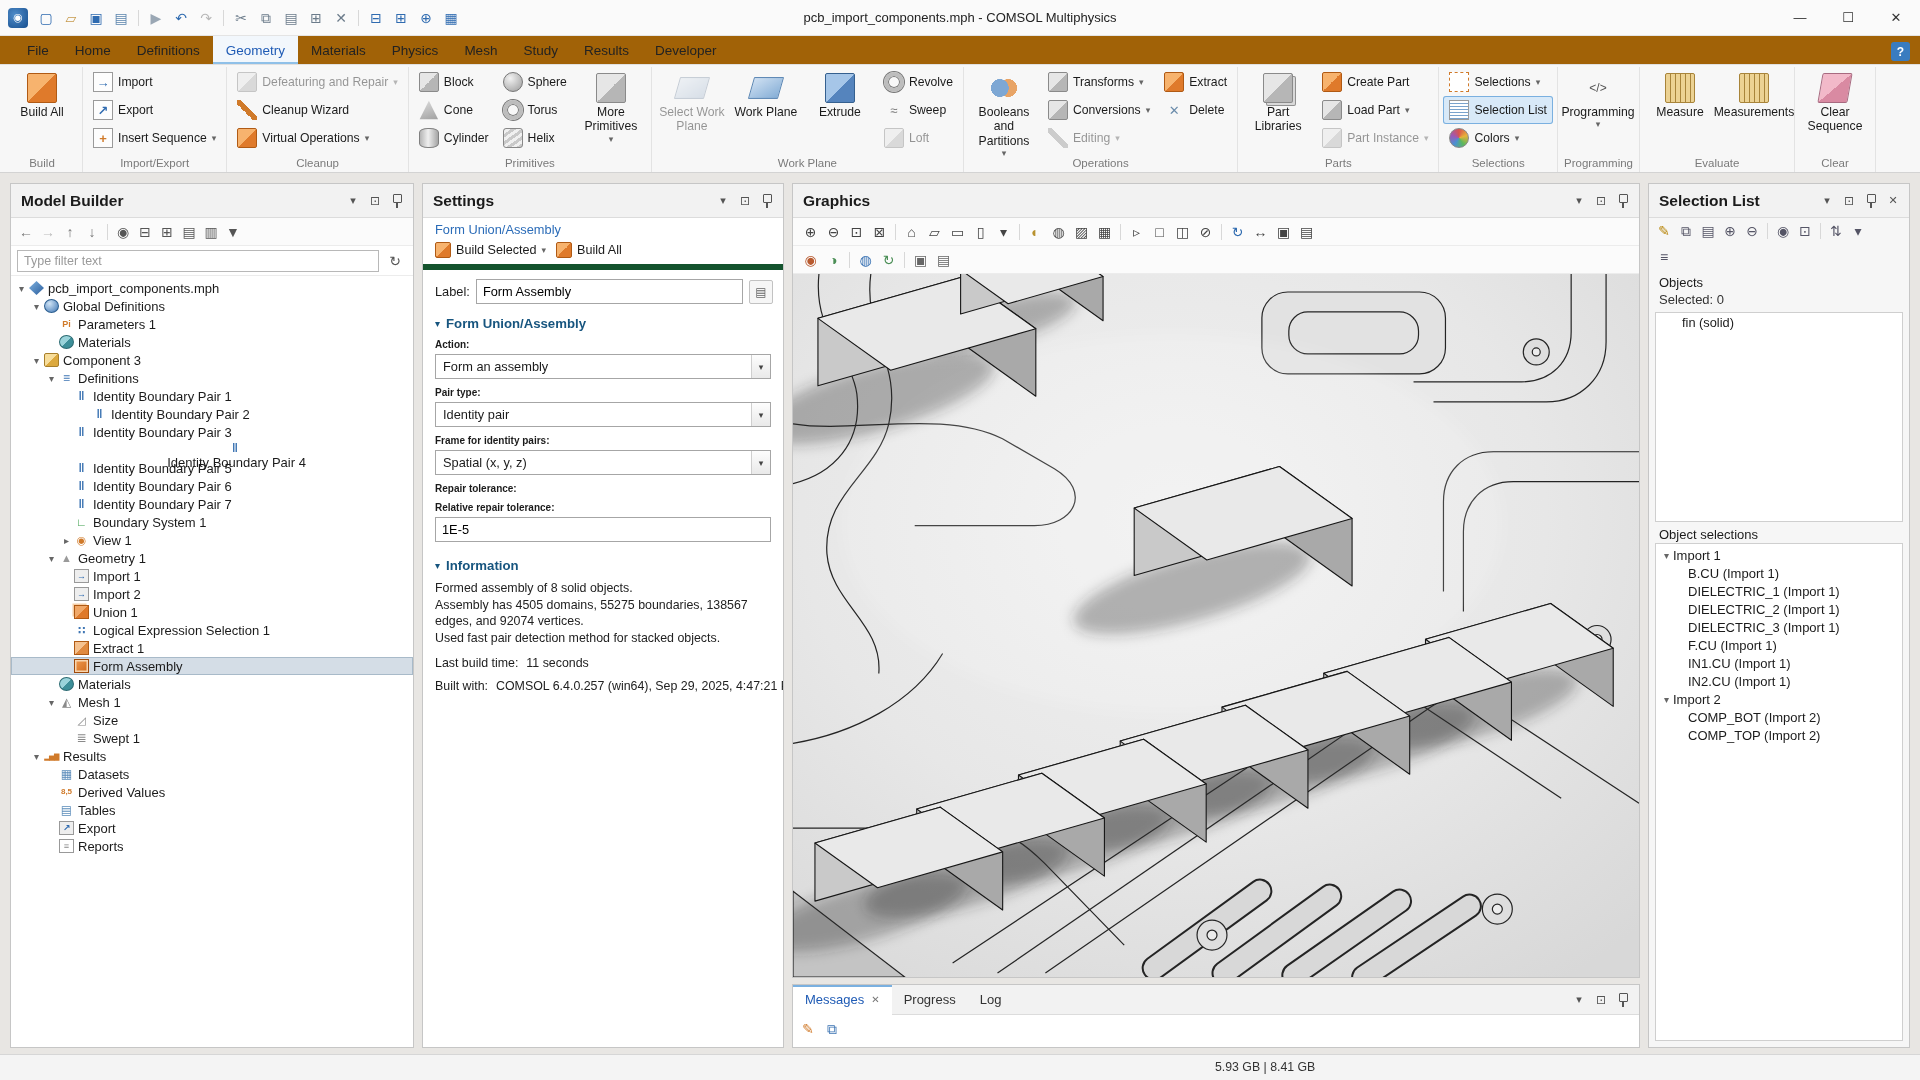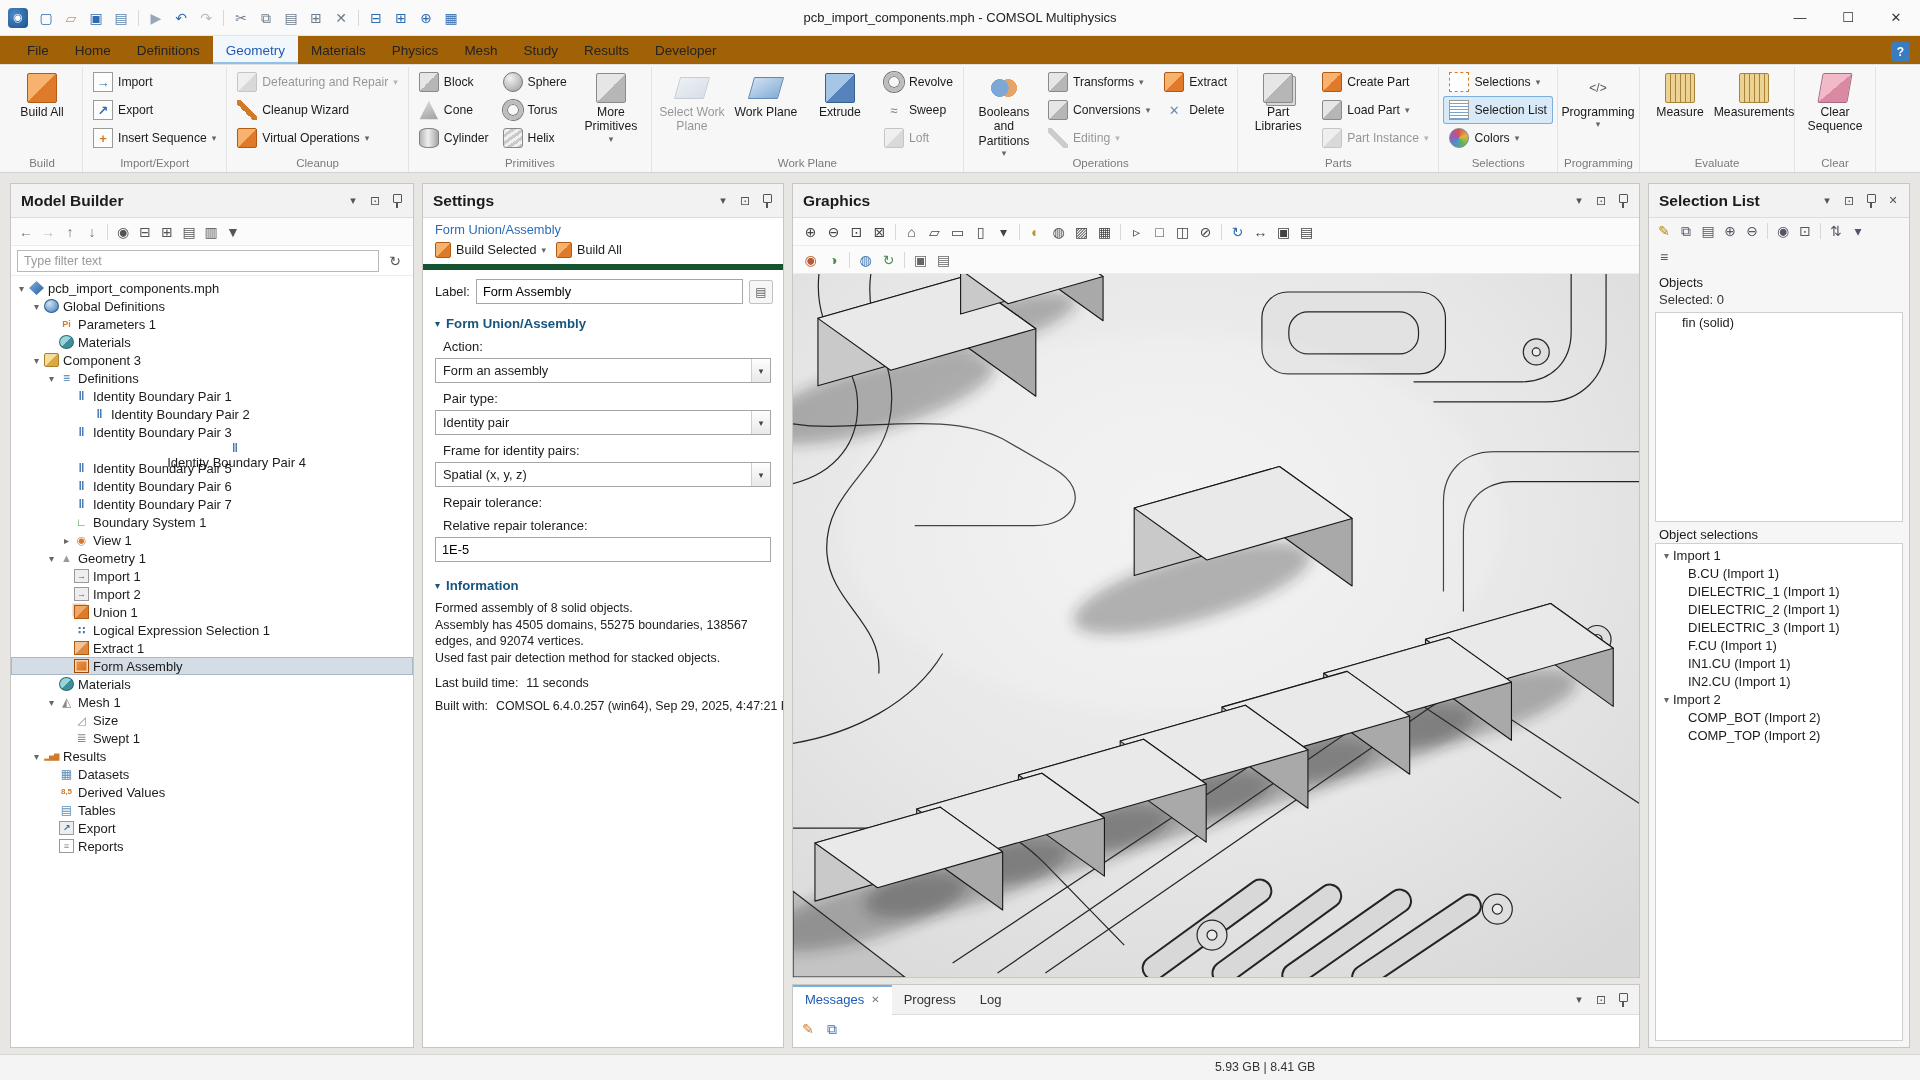--- a/index.html
+++ b/index.html
@@ -123,21 +123,21 @@
   .settings-subtitle { padding:4px 12px 2px; color:#2b6cb8; font-size:12.8px; }
   .settings-toolbar { display:flex; align-items:center; gap:10px; padding:3px 12px 6px; border-bottom:6px solid #14532d; }
   .st-btn { display:flex; align-items:center; gap:5px; font-size:12.6px; }
   .label-row { display:flex; align-items:center; gap:6px; padding:9px 10px 2px 12px; }
   .field-label { font-size:12.8px; flex:none; }
   .text-input { flex:1; height:25px; border:1px solid #a6a6a6; padding:0 6px; font-size:12.8px; font-family:inherit; background:#fff; }
   .mini-btn { width:24px; height:24px; flex:none; display:flex; align-items:center; justify-content:center; border:1px solid #c2c2c2; border-radius:2px; background:#f6f6f6; color:#666; font-size:12px; }
   .section { padding:10px 12px 0; }
   .section-header { color:#17557f; font-weight:bold; font-size:13.2px; display:flex; align-items:center; gap:6px; margin-bottom:7px; }
   .section-header::before { content:"▾"; font-size:10px; color:#17557f; }
-  .form-label { font-size:13px; margin:8px 8px 4px; }
+  .form-label { font-size:10px; margin:8px 0 4px;font-weight:bold; }
   .dropdown { height:25px; border:1px solid #a6a6a6; background:#fff; display:flex; align-items:center; }
   .dd-value { flex:1; padding:0 7px; font-size:12.8px; white-space:nowrap; overflow:hidden; }
   .dd-arrow { width:19px; height:100%; border-left:1px solid #cfcfcf; background:linear-gradient(#fdfdfd,#e9e9e9); display:flex; align-items:center; justify-content:center; }
   .dd-arrow::before { content:"▾"; font-size:9px; color:#444; }
   .check-group { margin:8px 0 2px; }
   .check-row { display:flex; align-items:center; gap:6px; height:22px; font-size:12.8px; }
   .check-row.indent { padding-left:12px; }
   .check-row input { width:13px; height:13px; }
   .info-line { font-size:12.4px; line-height:1.35; color:#222; }
   .kv-row { display:flex; gap:8px; font-size:12.4px; margin-top:9px; white-space:nowrap; }

